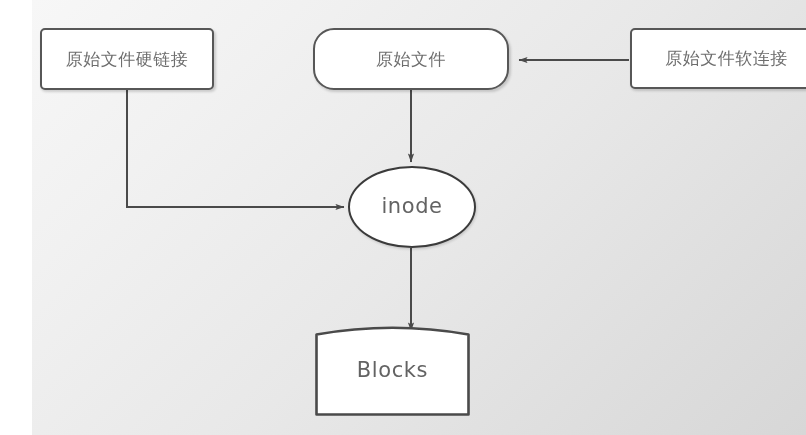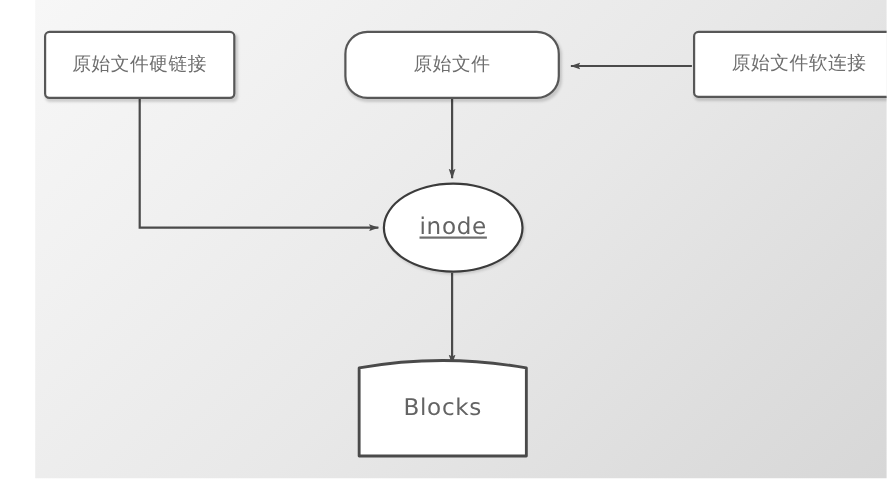--- a/index.html
+++ b/index.html
@@ -42,21 +42,20 @@
   }
   .node.box {
     border: 2px solid #575757;
     border-radius: 5px;
     box-shadow: 1.5px 2px 2.5px rgba(0,0,0,0.16);
   }
   .node.ellipse {
     border: 2.5px solid #3b3b3b;
     border-radius: 50%;
     box-shadow: 1px 1.5px 2.5px rgba(0,0,0,0.14);
-    text-decoration: underline;
   }
   .node.shape-doc {
     background: transparent;
     border: none;
     box-shadow: none;
   }
   .shape-doc svg {
     position: absolute;
     left: 0;
     top: 0;
@@ -82,21 +81,21 @@
     font-size: 21px;
     letter-spacing: 0.6px;
     color: #636363;
   }
 
   
   #node-hardlink { left: 8px;   top: 28px;  width: 174px; height: 62px; }
   #node-original { left: 281px; top: 28px;  width: 196px; height: 62px; border-radius: 21px; }
   #node-softlink { left: 598px; top: 28px;  width: 193px; height: 61px; }
   #node-inode    { left: 316px; top: 166px; width: 128px; height: 82px; }
-  #node-blocks   { left: 292px; top: 325px; width: 157px; height: 92px; }
+  #node-blocks   { left: 282px; top: 325px; width: 157px; height: 92px; }
 </style>
 </head>
 <body>
 
 <div id="canvas">
 
   <svg class="edges" viewBox="0 0 806 435" preserveAspectRatio="none">
     <defs>
       <marker id="arrow" markerWidth="10" markerHeight="10" refX="8.6" refY="3.4" orient="auto" markerUnits="userSpaceOnUse">
         <path d="M 0 0.3 L 9 3.4 L 0 6.5 L 1.8 3.4 Z" fill="#4a4a4a"></path>

